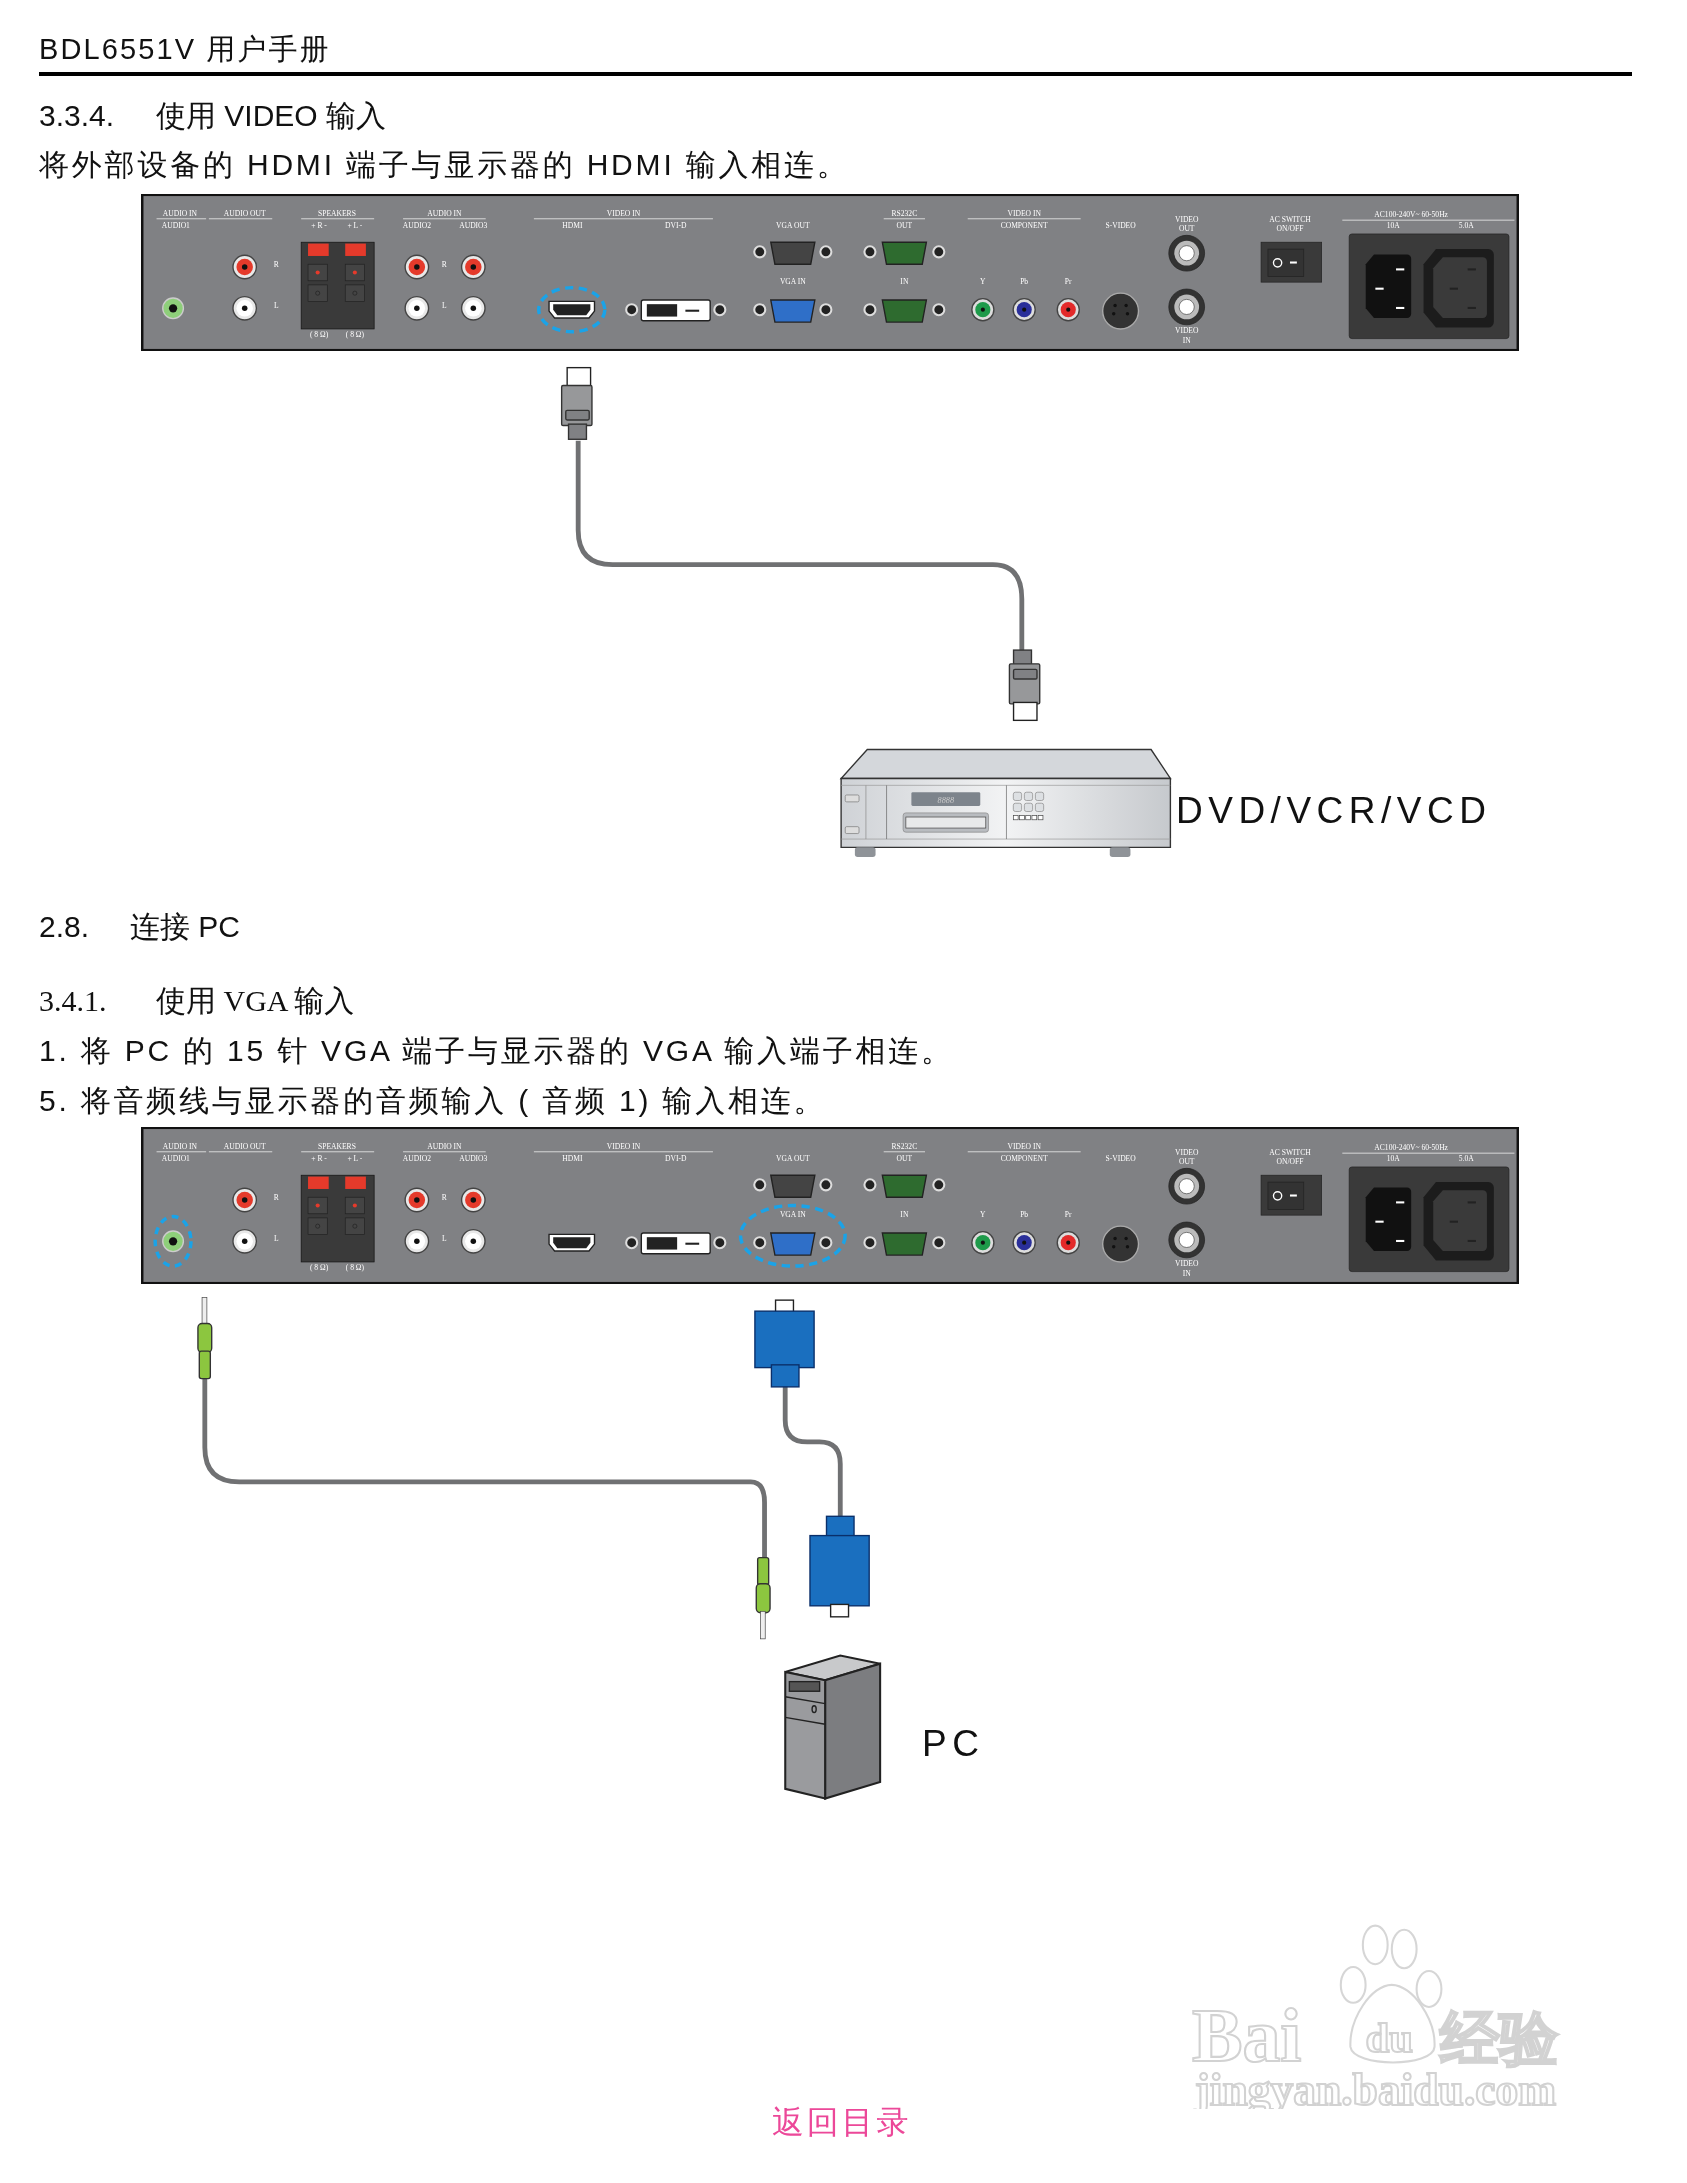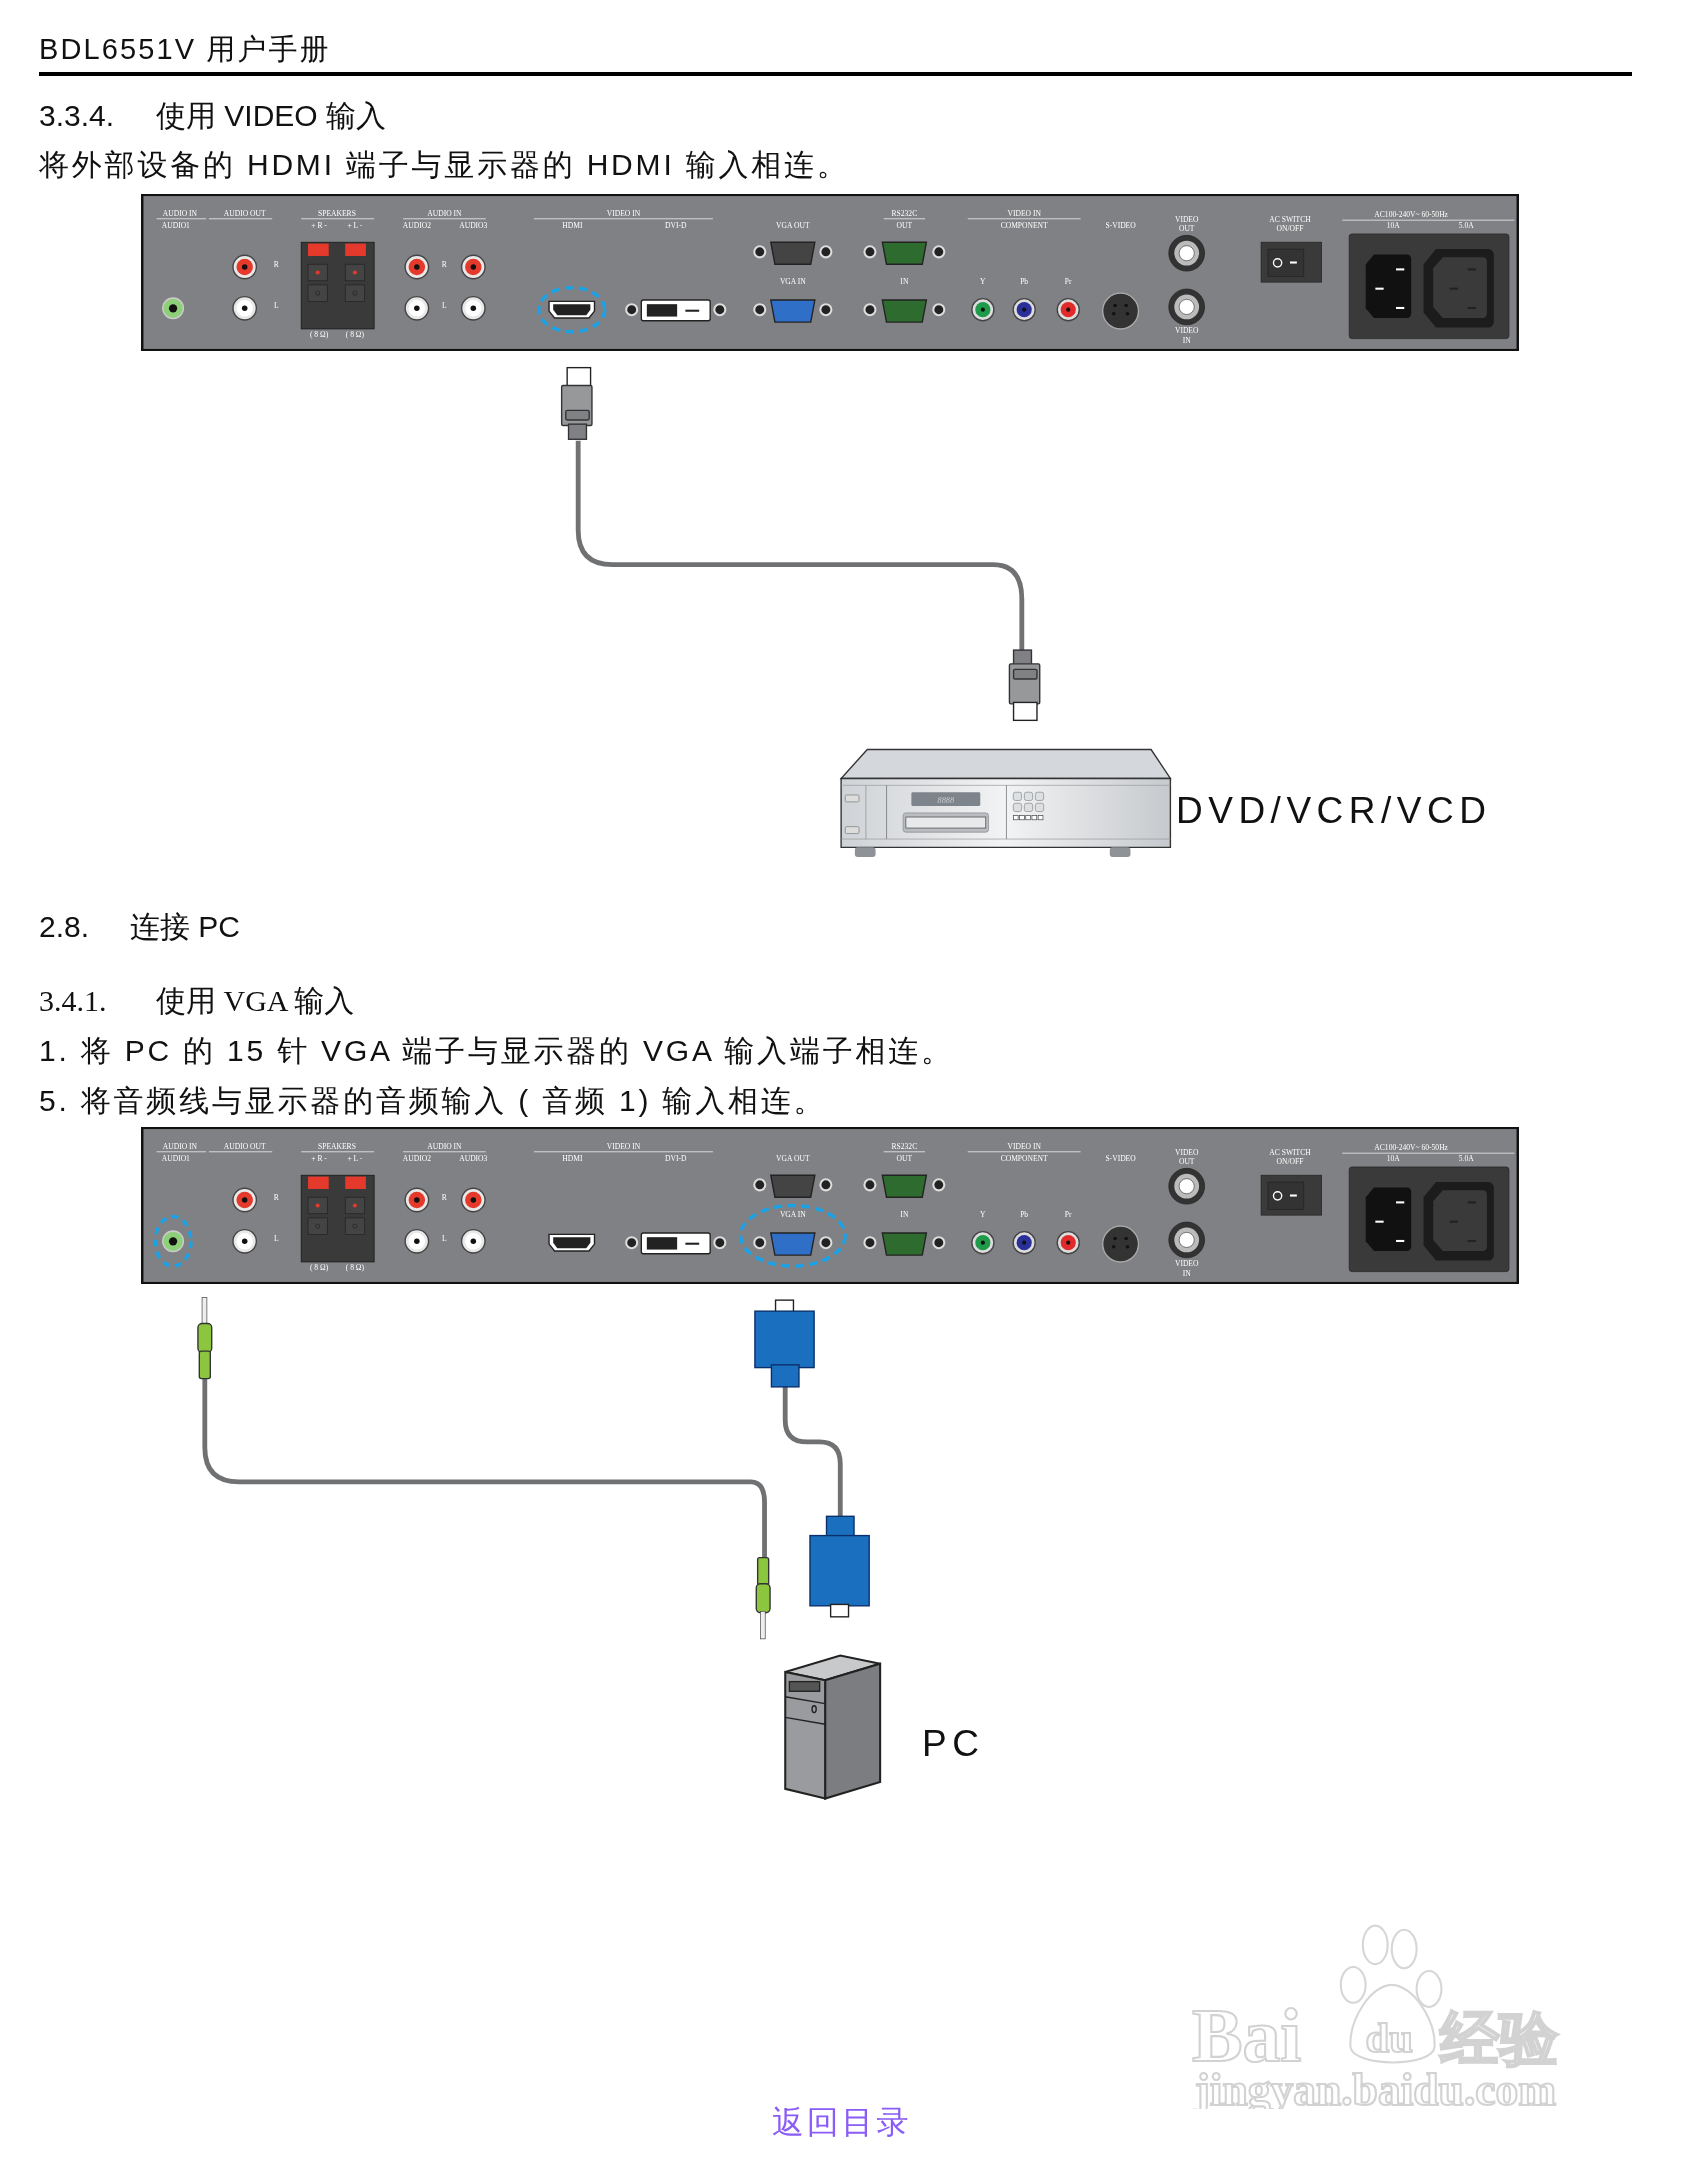--- a/index.html
+++ b/index.html
@@ -5,21 +5,21 @@
   html,body{margin:0;padding:0;background:#fff;}
   body{width:1687px;height:2183px;position:relative;overflow:hidden;font-family:"Liberation Sans","DejaVu Sans",sans-serif;color:#111;}
   .abs{position:absolute;}
   .hdr{left:39px;top:30px;font-size:29px;letter-spacing:2.1px;white-space:nowrap;}
   .rule{left:39px;top:72px;width:1593px;height:4.1px;background:#000;}
   .h3{font-size:30px;white-space:nowrap;}
   .h3 .num{display:inline-block;width:117px;}
   .body{font-size:30px;letter-spacing:2.8px;white-space:nowrap;}
   .dev-label{font-size:37px;letter-spacing:5.5px;white-space:nowrap;}
   svg text{font-family:"Liberation Serif","DejaVu Serif",serif;}
-  .link{left:772px;top:2101px;font-size:32px;color:#8b5cf6;letter-spacing:2.8px;cursor:pointer;white-space:nowrap;}
+  .link{left:772px;top:2101px;font-size:32px;color:#ec4899;letter-spacing:2.8px;cursor:pointer;white-space:nowrap;}
   .wm{left:1185px;top:1909px;}
 </style>
 </head>
 <body>
 
 <div class="abs hdr">BDL6551V 用户手册</div>
 <div class="abs rule"></div>
 
 <div class="abs h3" style="left:39px;top:96px;">
   <span class="num">3.3.4.</span><span>使用 VIDEO 输入</span>

